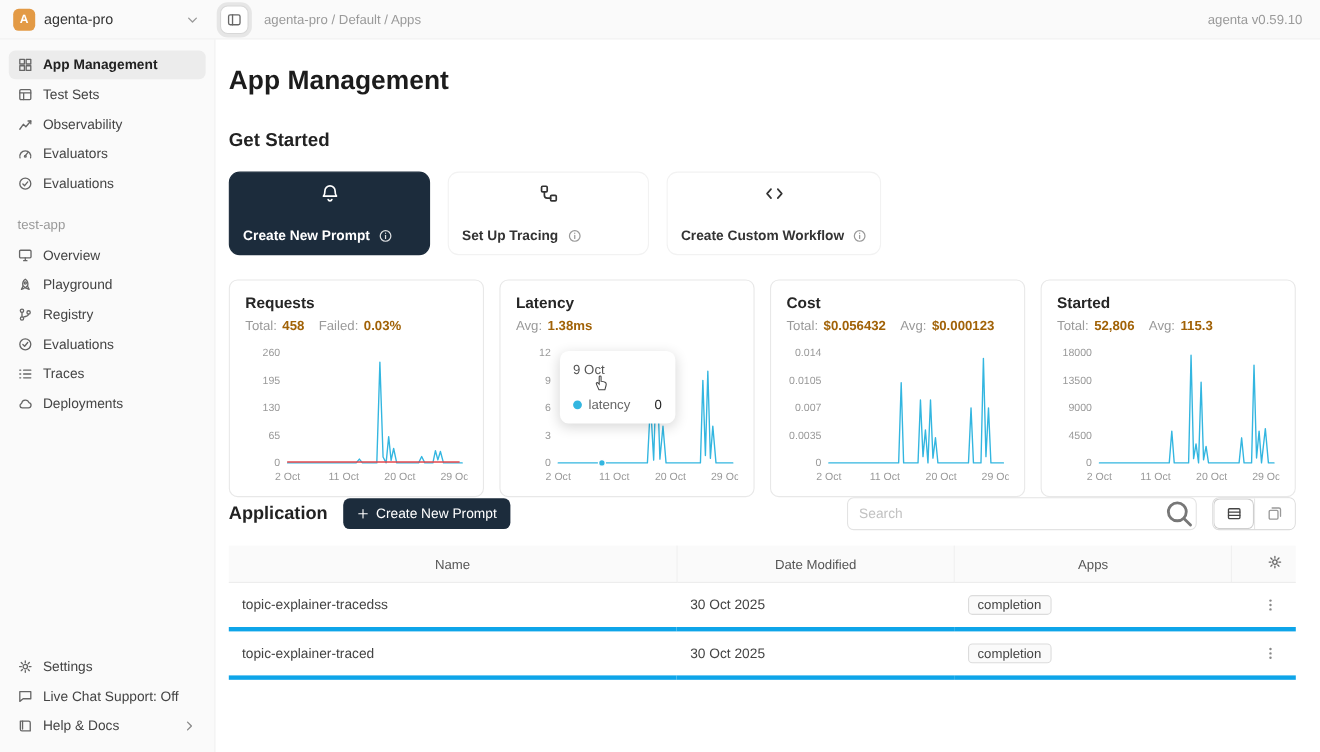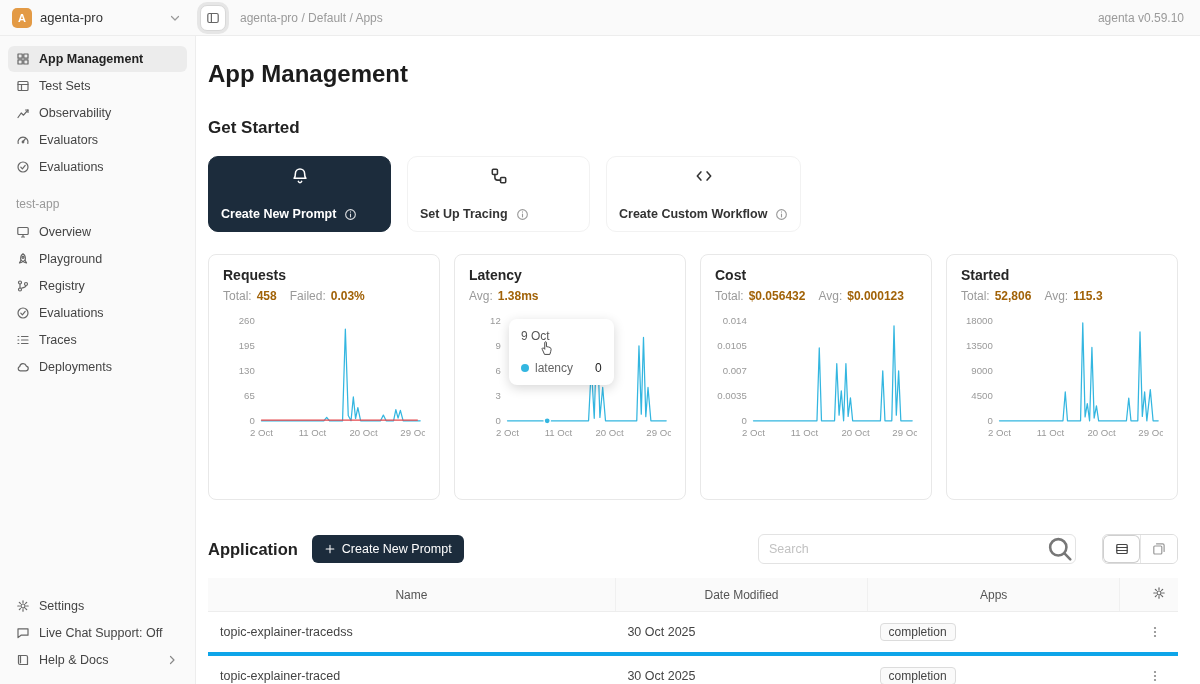--- a/index.html
+++ b/index.html
@@ -38,45 +38,45 @@
   .gs-card.dark{background:var(--accent,#1c2c3c);border-color:var(--accent,#1c2c3c);color:#fff}
   .gs-icon svg{width:18px;height:18px}
   .gs-label-row{display:flex;align-items:center;gap:8px}
   .gs-label{font-size:12.5px;font-weight:700;white-space:nowrap}
   .gs-card .info{color:#999}
   .gs-card .info svg{width:13px;height:13px}
   .gs-card.dark .info{color:rgba(255,255,255,.85)}
 
   
   .metrics-row{display:flex;gap:14px;margin-top:22px}
-  .metric-card{flex:1;border:1px solid #e8e8e8;border-radius:8px;padding:12px 14px;height:246px;position:relative;background:#fff}
+  .metric-card{flex:1;border:1px solid #e8e8e8;border-radius:8px;padding:12px 14px;height:198px;position:relative;background:#fff}
   .m-title{font-size:14px;font-weight:700;color:#262626}
   .m-stats{display:flex;gap:5px;margin-top:6px;font-size:12px;flex-wrap:wrap;align-items:baseline}
   .m-stat-label{color:#9a9a9a}
   .m-stat-value{color:#a16207;font-weight:700;margin-right:8px}
   .m-chart{margin-top:12px}
   .m-chart svg{width:100%;height:auto;display:block}
   .tick{font-size:10px;fill:#999;font-family:"Liberation Sans",sans-serif}
 
   .chart-tooltip{position:absolute;left:54px;top:64px;background:#fff;border-radius:8px;box-shadow:0 3px 12px rgba(0,0,0,.16);padding:10px 12px;min-width:100px;z-index:3}
   .tt-date{font-size:12px;color:#555;margin-bottom:18px}
   .tt-row{display:flex;align-items:center;gap:6px;font-size:12px}
   .tt-dot{width:8px;height:8px;border-radius:50%;background:var(--chartBlue,#33b6e0)}
   .tt-series{color:#666}
   .tt-val{margin-left:auto;color:#222;padding-left:16px}
   .cursor{position:absolute;left:30px;top:20px}
   .cursor svg{width:17px;height:17px}
 
   
-  .app-header{display:flex;align-items:center;margin-top:34px}
+  .app-header{display:flex;align-items:center;}
   .app-heading{font-size:16.5px;font-weight:700;color:#222}
   .create-btn{margin-left:14px;display:flex;align-items:center;gap:6px;background:var(--accent,#1c2c3c);color:#fff;border:none;border-radius:6px;height:28px;padding:0 12px;font-size:12.5px;cursor:pointer;font-family:inherit}
   .create-btn .icon{color:#fff}
   .create-btn .icon svg{width:12px;height:12px}
-  .header-right{margin-left:auto;display:flex;align-items:center;gap:26px}
+  .header-right{margin-left:auto;display:flex;align-items:center;gap:14px}
   .search-box{display:flex;align-items:center;width:318px;height:30px;border:1px solid #e3e3e3;border-radius:6px;background:#fff;overflow:hidden}
   .search-box input{flex:1;border:none;outline:none;padding:0 10px;font-size:12.5px;font-family:inherit;color:#333;background:transparent}
   .search-box input::placeholder{color:#c2c2c2}
   .search-btn{width:30px;height:100%;display:flex;align-items:center;justify-content:center;color:#777;cursor:pointer}
   .view-toggle{display:flex;border:1px solid #dcdcdc;border-radius:6px;overflow:hidden;height:30px;background:#fff}
   .vt-btn{width:37px;display:flex;align-items:center;justify-content:center;background:#fff;color:#444;cursor:pointer}
   .vt-btn + .vt-btn{border-left:1px solid #e6e6e6;color:#999}
   .vt-btn.active{box-shadow:inset 0 0 0 1px #cfcfcf;border-radius:6px}
 
   

